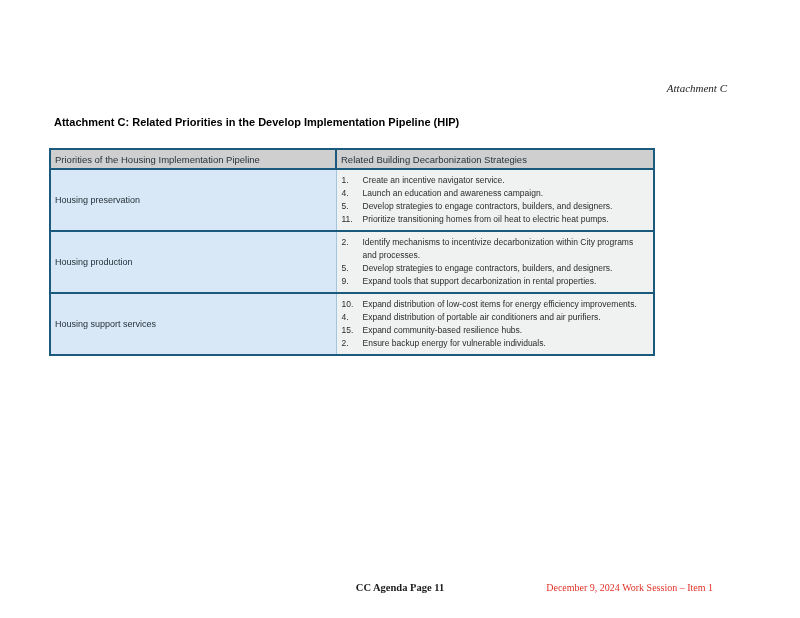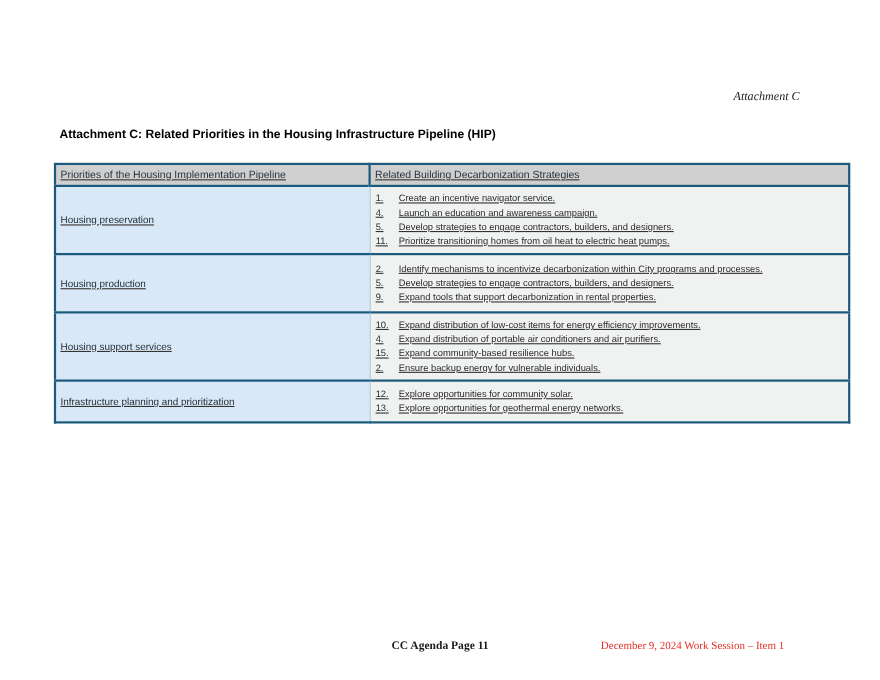--- a/index.html
+++ b/index.html
@@ -20,24 +20,23 @@
   }
   .corner{
     position:absolute;top:82px;right:73px;
     font-family:"Liberation Serif",serif;font-size:11px;color:#1a1a1a;font-style:italic;
   }
   .title{
     position:absolute;top:116px;left:54px;
     font-size:11px;font-weight:bold;color:#000000;
   }
   table.hip{
-    position:absolute;top:148px;left:49px;width:724px;
+    position:absolute;top:148px;left:49px;width:606px;
     border-collapse:collapse;table-layout:fixed;
     border:2px solid var(--border);
-    text-decoration:underline;
   }
   table.hip th,table.hip td{border-top:2px solid var(--border);}
   th.col1,td.priority{width:286px;}
   thead tr{height:20px;}
   th{
     background:var(--header-bg);text-align:left;font-weight:normal;
     font-size:9.5px;color:var(--header-text);padding:2px 4px;vertical-align:middle;
   }
   th.col1{border-right:2px solid var(--border);}
   td.priority{
@@ -65,21 +64,21 @@
     font-family:"Liberation Serif",serif;font-size:10px;font-weight:normal;color:var(--footer-accent);
   }
 </style>
 </head>
 <body>
 
 <div class="page">
 
   <div class="corner">Attachment C</div>
 
-  <div class="title">Attachment C: Related Priorities in the Housing Infrastructure Pipeline (HIP)</div>
+  <div class="title">Attachment C: Related Priorities in the Develop Implementation Pipeline (HIP)</div>
 
   <table class="hip">
     <thead>
       <tr>
         <th class="col1">Priorities of the Housing Implementation Pipeline</th>
         <th class="col2">Related Building Decarbonization Strategies</th>
       </tr>
     </thead>
     <tbody>
       <tr class="h58">
@@ -134,32 +133,19 @@
           <div class="li">
             <span class="num">15.</span>
             <span class="txt">Expand community-based resilience hubs.</span>
           </div>
           <div class="li">
             <span class="num">2.</span>
             <span class="txt">Ensure backup energy for vulnerable individuals.</span>
           </div>
         </td>
       </tr>
-      <tr class="h38">
-        <td class="priority">Infrastructure planning and prioritization</td>
-        <td class="strategies">
-          <div class="li">
-            <span class="num">12.</span>
-            <span class="txt">Explore opportunities for community solar.</span>
-          </div>
-          <div class="li">
-            <span class="num">13.</span>
-            <span class="txt">Explore opportunities for geothermal energy networks.</span>
-          </div>
-        </td>
-      </tr>
     </tbody>
   </table>
 
   <div class="footer-left">CC Agenda Page 11</div>
   <div class="footer-right">December 9, 2024 Work Session – Item 1</div>
 
 </div>
 
 </body></html>

